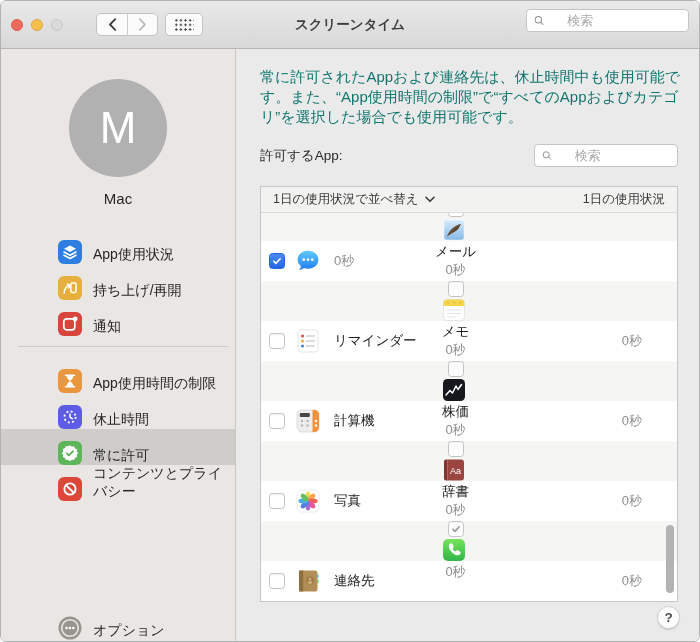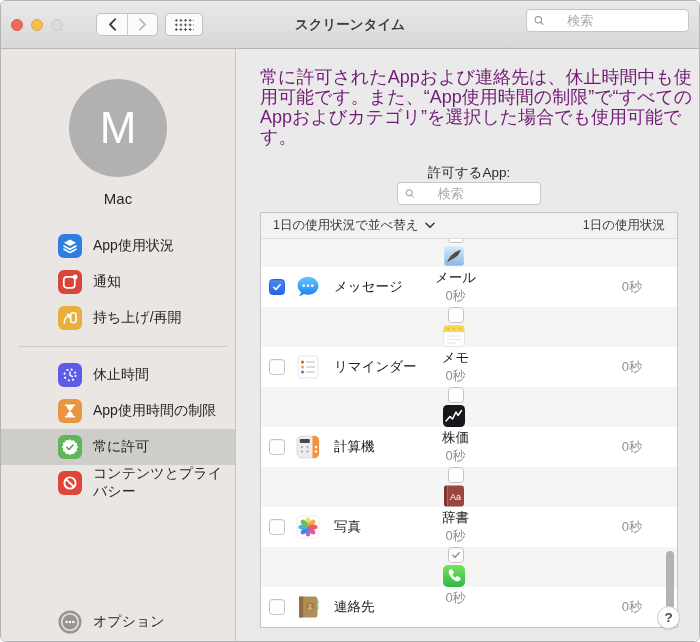--- a/index.html
+++ b/index.html
@@ -32,33 +32,33 @@
   .tb-search{position:absolute;right:10px;top:8px;width:163px;}
   
   .body{display:flex;height:601px;}
   .sidebar{width:235px;flex-shrink:0;background:#e9e6e3;border-right:1px solid #c8c6c3;display:flex;flex-direction:column;}
   .main{flex:1;background:#ebeaea;position:relative;padding:18px 0 0 24px;}
   
   .avatar{width:98px;height:98px;border-radius:50%;background:#b1b1b1;margin:30px auto 0;display:flex;align-items:center;justify-content:center;font-size:44px;color:#fff;}
   .user-name{text-align:center;margin-top:13px;font-size:15px;color:#262626;}
   .side-groups{margin-top:21px;}
   .side-list{display:block;}
-  .side-item{height:36px;display:flex;align-items:center;padding-left:57px;gap:11px;font-size:14px;color:#262626;cursor:default;}
+  .side-item{height:36px;display:flex;align-items:flex-end;padding-left:57px;gap:11px;font-size:14px;color:#262626;cursor:default;}
   .side-item.selected{background:#cfcdc9;}
   .side-icon{width:24px;height:24px;border-radius:6px;display:flex;align-items:center;justify-content:center;flex-shrink:0;}
   .side-sep{height:1px;background:#cfccc8;margin:10px 7px 10px 17px;}
   .side-spacer{flex:1;}
   .side-footer{margin-bottom:10px;}
   .side-footer .side-icon{border-radius:0;background:transparent;}
   
-  .desc{width:436px;font-size:18px;line-height:20px;color:#701a75;}
-  .apps-row{display:flex;align-items:center;justify-content:space-between;width:418px;margin-top:17px;flex-direction:column;}
+  .desc{width:436px;font-size:15px;line-height:20px;color:#0f766e;}
+  .apps-row{display:flex;align-items:center;justify-content:space-between;width:418px;margin-top:17px;}
   .apps-label{font-size:13.5px;color:#2b2b2b;}
   .content-search{width:144px;}
-  .table{width:418px;margin-top:7px;border:1px solid #c6c6c6;background:#fff;}
+  .table{width:418px;margin-top:19px;border:1px solid #c6c6c6;background:#fff;}
   .table-header{height:26px;background:#f2f2f1;border-bottom:1px solid #dcdcdc;display:flex;justify-content:space-between;align-items:center;padding:0 12px;font-size:12.5px;color:#3a3a3a;}
   .sort-left{display:flex;align-items:center;gap:6px;}
   .viewport{height:388px;overflow:hidden;position:relative;}
   .rows{margin-top:-12px;}
   .app-row{height:40px;display:flex;align-items:center;padding:0 35px 0 8px;background:#fff;}
   .app-row.alt{background:#f5f5f3;flex-direction:column;}
   .checkbox{width:16px;height:16px;border-radius:3.5px;background:#fff;border:1px solid #c2c2c2;box-shadow:inset 0 1px 1px rgba(0,0,0,.05);display:flex;align-items:center;justify-content:center;flex-shrink:0;}
   .checkbox.checked{background:linear-gradient(#4a8bf8,#2267e8);border-color:#2364dd;}
   .checkbox.checked-disabled{background:#fdfdfd;border-color:#c6c6c6;}
   .checkbox svg{width:12px;height:12px;}
@@ -117,58 +117,58 @@
               <span class="side-icon" style="background: rgb(46, 125, 225);">
                 <svg width="16" height="16" viewBox="0 0 16 16">
                   <path d="M8 1.5L14 4.8 8 8.1 2 4.8z" fill="#fff"></path>
                   <path d="M2 8l6 3.3L14 8" fill="none" stroke="#fff" stroke-width="1.6" stroke-linecap="round" stroke-linejoin="round"></path>
                   <path d="M2 11.2l6 3.3 6-3.3" fill="none" stroke="#fff" stroke-width="1.6" stroke-linecap="round" stroke-linejoin="round"></path>
                 </svg>
               </span>
               <span>App使用状況</span>
             </div>
             <div class="side-item">
-              <span class="side-icon" style="background: rgb(216, 69, 60);">
-                <svg width="16" height="16" viewBox="0 0 16 16">
-                  <rect x="1.8" y="2.8" width="11" height="11" rx="2.8" fill="none" stroke="#fff" stroke-width="1.7"></rect>
-                  <circle cx="13.2" cy="3" r="2.4" fill="#fff"></circle>
-                </svg>
-              </span>
-              <span>通知</span>
-            </div>
-            <div class="side-item">
               <span class="side-icon" style="background: rgb(231, 176, 60);">
                 <svg width="16" height="16" viewBox="0 0 16 16">
                   <rect x="8.8" y="3" width="5.2" height="9.5" rx="1.4" fill="none" stroke="#fff" stroke-width="1.5"></rect>
                   <path d="M2.2 13.2c.2-4.6 2-7.2 5.2-7.8" fill="none" stroke="#fff" stroke-width="1.5" stroke-linecap="round"></path>
                   <path d="M5.2 4.2l2.6 1-1 2.7" fill="none" stroke="#fff" stroke-width="1.5" stroke-linecap="round" stroke-linejoin="round"></path>
                 </svg>
               </span>
               <span>持ち上げ/再開</span>
             </div>
+            <div class="side-item">
+              <span class="side-icon" style="background: rgb(216, 69, 60);">
+                <svg width="16" height="16" viewBox="0 0 16 16">
+                  <rect x="1.8" y="2.8" width="11" height="11" rx="2.8" fill="none" stroke="#fff" stroke-width="1.7"></rect>
+                  <circle cx="13.2" cy="3" r="2.4" fill="#fff"></circle>
+                </svg>
+              </span>
+              <span>通知</span>
+            </div>
           </div>
           <div class="side-sep"></div>
           <div class="side-list">
             <div class="side-item">
+              <span class="side-icon" style="background: rgb(233, 150, 62);">
+                <svg width="16" height="16" viewBox="0 0 16 16">
+                  <path d="M3.5 2.2h9M3.5 13.8h9" stroke="#fff" stroke-width="1.6" stroke-linecap="round"></path>
+                  <path d="M4.5 2.5h7c0 3-2.2 4-3.5 5.5C6.7 6.5 4.5 5.5 4.5 2.5zM4.5 13.5h7c0-3-2.2-4-3.5-5.5-1.3 1.5-3.5 2.5-3.5 5.5z" fill="#fff"></path>
+                </svg>
+              </span>
+              <span>App使用時間の制限</span>
+            </div>
+            <div class="side-item">
               <span class="side-icon" style="background: rgb(94, 92, 230);">
                 <svg width="16" height="16" viewBox="0 0 16 16">
                   <circle cx="8" cy="8" r="5.6" fill="none" stroke="#fff" stroke-width="1.8" stroke-dasharray="2 2.4"></circle>
                   <path d="M8 5v3.2l2.3 1.5" fill="none" stroke="#fff" stroke-width="1.5" stroke-linecap="round"></path>
                 </svg>
               </span>
               <span>休止時間</span>
-            </div>
-            <div class="side-item">
-              <span class="side-icon" style="background: rgb(233, 150, 62);">
-                <svg width="16" height="16" viewBox="0 0 16 16">
-                  <path d="M3.5 2.2h9M3.5 13.8h9" stroke="#fff" stroke-width="1.6" stroke-linecap="round"></path>
-                  <path d="M4.5 2.5h7c0 3-2.2 4-3.5 5.5C6.7 6.5 4.5 5.5 4.5 2.5zM4.5 13.5h7c0-3-2.2-4-3.5-5.5-1.3 1.5-3.5 2.5-3.5 5.5z" fill="#fff"></path>
-                </svg>
-              </span>
-              <span>App使用時間の制限</span>
             </div>
             <div class="side-item selected">
               <span class="side-icon" style="background: rgb(95, 182, 90);">
                 <svg width="18" height="18" viewBox="0 0 18 18">
                   <path d="M9 1.2l1.8 1.5 2.3-.4.8 2.2 2.2.8-.4 2.3L17.2 9l-1.5 1.8.4 2.3-2.2.8-.8 2.2-2.3-.4L9 17.2l-1.8-1.5-2.3.4-.8-2.2-2.2-.8.4-2.3L.8 9l1.5-1.8-.4-2.3 2.2-.8.8-2.2 2.3.4z" fill="#fff"></path>
                   <path d="M5.8 9.3l2.2 2.2 4-4.4" fill="none" stroke="#57ab52" stroke-width="1.7" stroke-linecap="round" stroke-linejoin="round"></path>
                 </svg>
               </span>
               <span>常に許可</span>
             </div>
@@ -256,21 +256,20 @@
                         <stop offset="0" stop-color="#63c9fd"></stop>
                         <stop offset="1" stop-color="#1d7df3"></stop>
                       </linearGradient>
                     </defs>
                     <path d="M13 2.8c-5.9 0-10.4 3.8-10.4 8.8 0 2.7 1.3 5 3.4 6.5-.1 1.5-.8 2.9-1.9 3.9 1.8-.2 3.4-.9 4.7-1.9 1.3.4 2.7.6 4.2.6 5.9 0 10.4-4 10.4-9S18.9 2.8 13 2.8z" fill="url(#gMsg)"></path>
                     <circle cx="8.7" cy="11.7" r="1.35" fill="#fff"></circle>
                     <circle cx="13" cy="11.7" r="1.35" fill="#fff"></circle>
                     <circle cx="17.3" cy="11.7" r="1.35" fill="#fff"></circle>
                   </svg>
                 </span>
-                <span class="app-name">メッセージ</span>
                 <span class="app-usage">0秒</span>
               </div>
               <div class="app-row alt">
                 <span class="checkbox"></span>
                 <span class="app-icon">
                   <svg width="26" height="26" viewBox="0 0 26 26">
                     <rect x="2.5" y="2.5" width="21" height="21" rx="3.5" fill="#fff" stroke="#d8d8d8" stroke-width="0.6"></rect>
                     <path d="M2.5 6a3.5 3.5 0 013.5-3.5h14A3.5 3.5 0 0123.5 6v3h-21z" fill="#f7d64d"></path>
                     <circle cx="7" cy="5.8" r="0.8" fill="#caa93a"></circle>
                     <circle cx="13" cy="5.8" r="0.8" fill="#caa93a"></circle>

